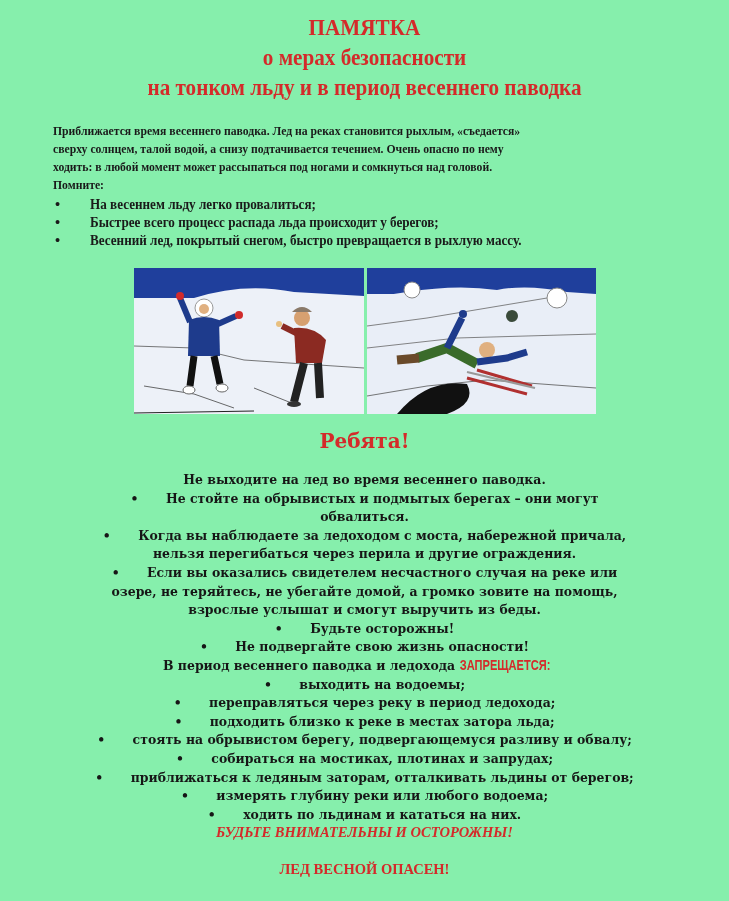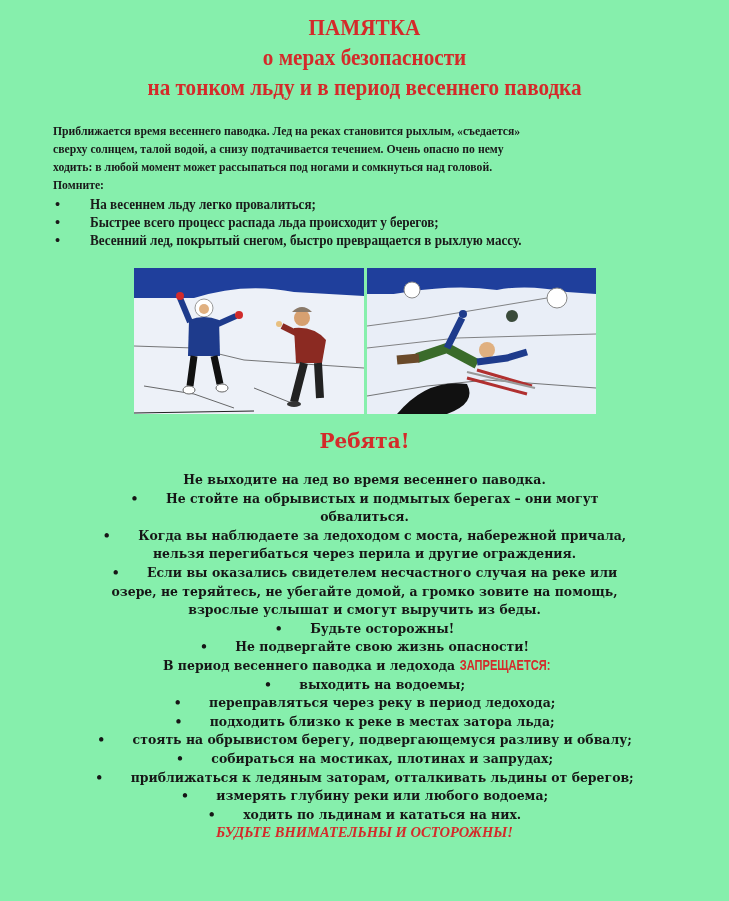--- a/index.html
+++ b/index.html
@@ -141,14 +141,15 @@
     <span class="ln"><span class="bul">•</span><span>переправляться через реку в период ледохода;</span></span>
     <span class="ln"><span class="bul">•</span><span>подходить близко к реке в местах затора льда;</span></span>
     <span class="ln"><span class="bul">•</span><span>стоять на обрывистом берегу, подвергающемуся разливу и обвалу;</span></span>
     <span class="ln"><span class="bul">•</span><span>собираться на мостиках, плотинах и запрудах;</span></span>
     <span class="ln"><span class="bul">•</span><span>приближаться к ледяным заторам, отталкивать льдины от берегов;</span></span>
     <span class="ln"><span class="bul">•</span><span>измерять глубину реки или любого водоема;</span></span>
     <span class="ln"><span class="bul">•</span><span>ходить по льдинам и кататься на них.</span></span>
   </div>
 
   <div class="foot f1">БУДЬТЕ ВНИМАТЕЛЬНЫ И ОСТОРОЖНЫ!</div>
+  <div class="foot f2">ЛЕД ВЕСНОЙ ОПАСЕН!</div>
 
 </div>
 
 </body></html>

